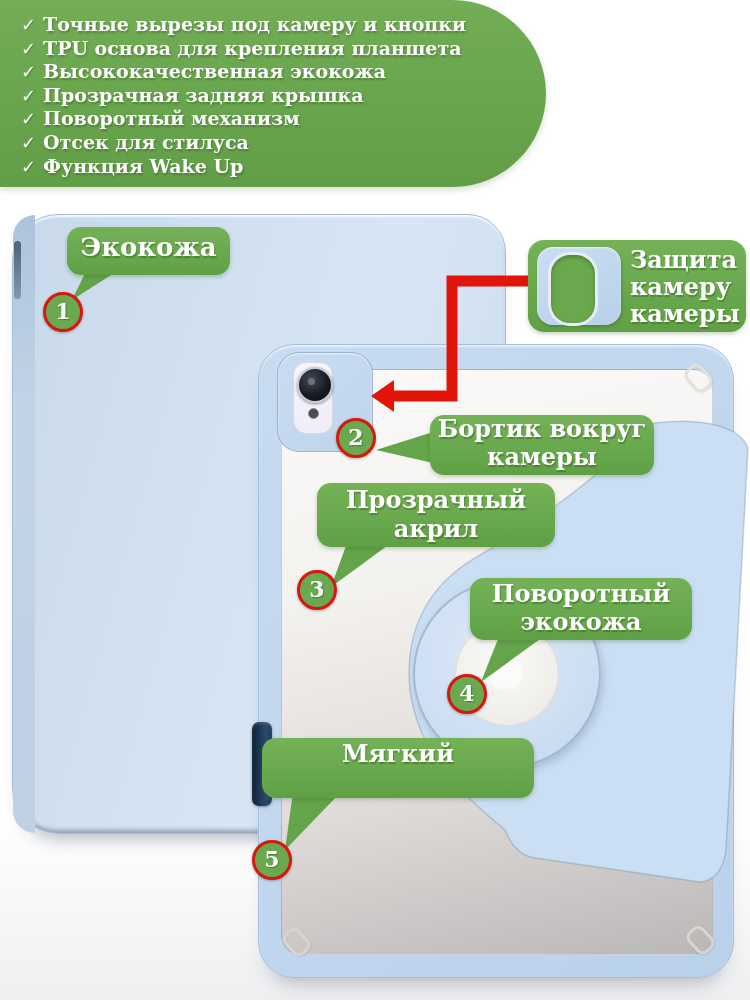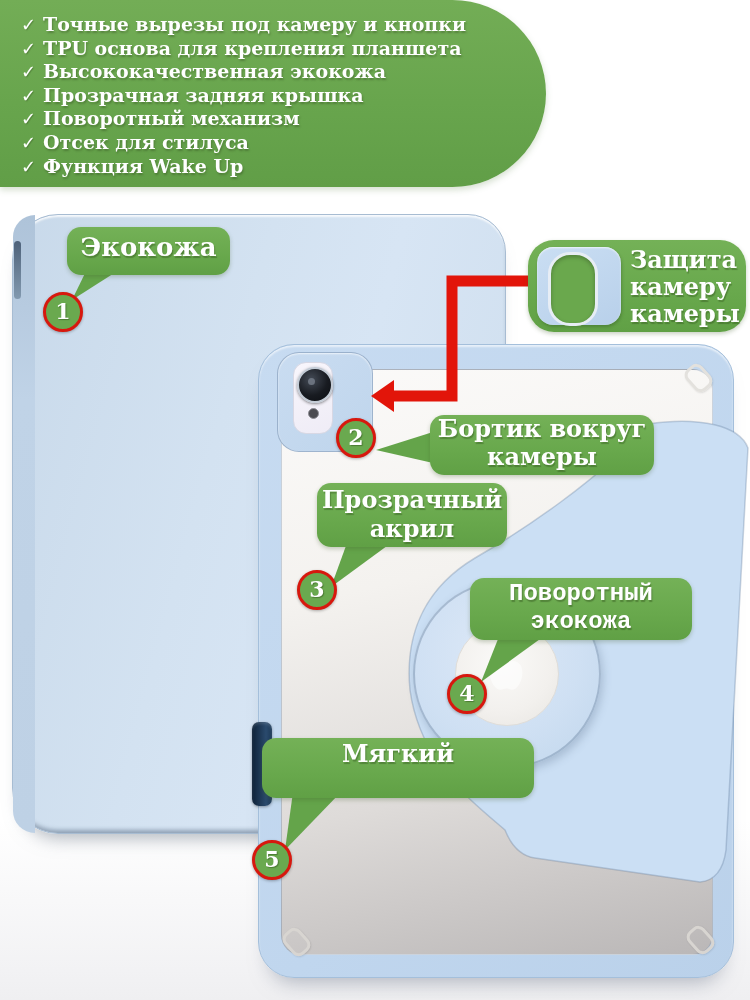--- a/index.html
+++ b/index.html
@@ -165,42 +165,42 @@
           <span class="chk">✓</span>
           <span>Функция Wake Up</span>
         </li>
     </ul>
   </div>
 
   <div class="abs lab" style="left:67px;top:227px;width:163px;height:48px;font-size:26px;line-height:40px;">
     <span>Экокожа</span>
   </div>
 
-  <div class="abs lab" style="left:528px;top:240px;width:218px;height:92px;border-radius:26px;text-align:left;">
+  <div class="abs lab" style="left:528px;top:240px;width:218px;height:92px;border-radius:16px;text-align:left;">
     <div class="zsq">
       <div class="zpill"></div>
     </div>
     <div style="position:absolute;left:102px;top:6px;font-size:24px;line-height:27px;">
       <div>Защита</div>
       <div>камеру</div>
       <div>камеры</div>
     </div>
   </div>
 
   <div class="abs lab" style="left:430px;top:415px;width:224px;height:60px;font-size:24px;line-height:28px;padding-top:0;">
     <div>Бортик вокруг</div>
     <div>камеры</div>
   </div>
 
-  <div class="abs lab" style="left:317px;top:483px;width:190px;height:62px;font-size:24px;line-height:29px;padding-top:2px;">
+  <div class="abs lab" style="left:317px;top:483px;width:238px;height:62px;font-size:24px;line-height:29px;padding-top:2px;">
     <div>Прозрачный</div>
     <div>акрил</div>
   </div>
 
-  <div class="abs lab" style="left:470px;top:578px;width:222px;height:60px;font-size:24px;line-height:28px;padding-top:2px;font-family:Liberation Mono, monospace;">
+  <div class="abs lab" style="left:470px;top:578px;width:222px;height:60px;font-size:24px;line-height:28px;padding-top:2px;">
     <div>Поворотный</div>
     <div>экокожа</div>
   </div>
 
   <div class="abs lab" style="left:262px;top:738px;width:272px;height:58px;font-size:24px;line-height:27px;padding-top:2px;">
     <div>Мягкий</div>
   </div>
 
   <div class="abs num" style="left:43px;top:292px;">1</div>
   <div class="abs num" style="left:336px;top:418px;">2</div>

